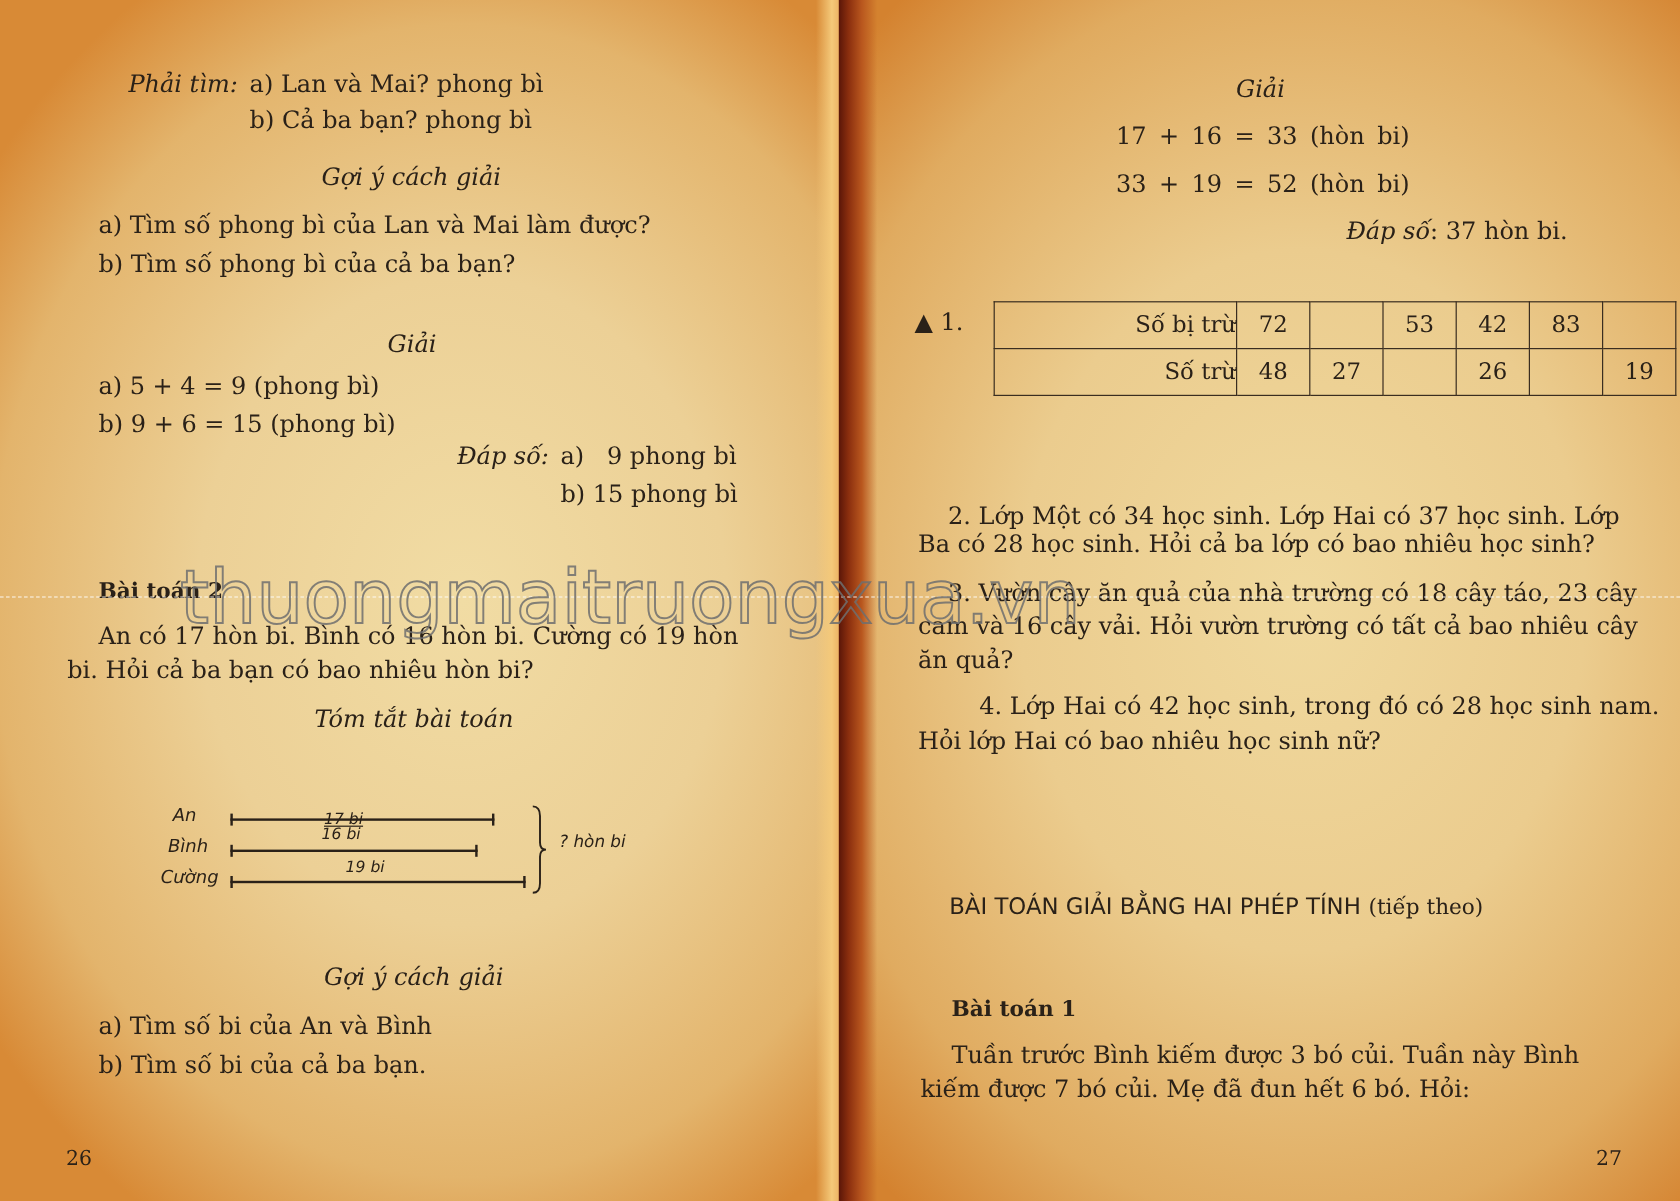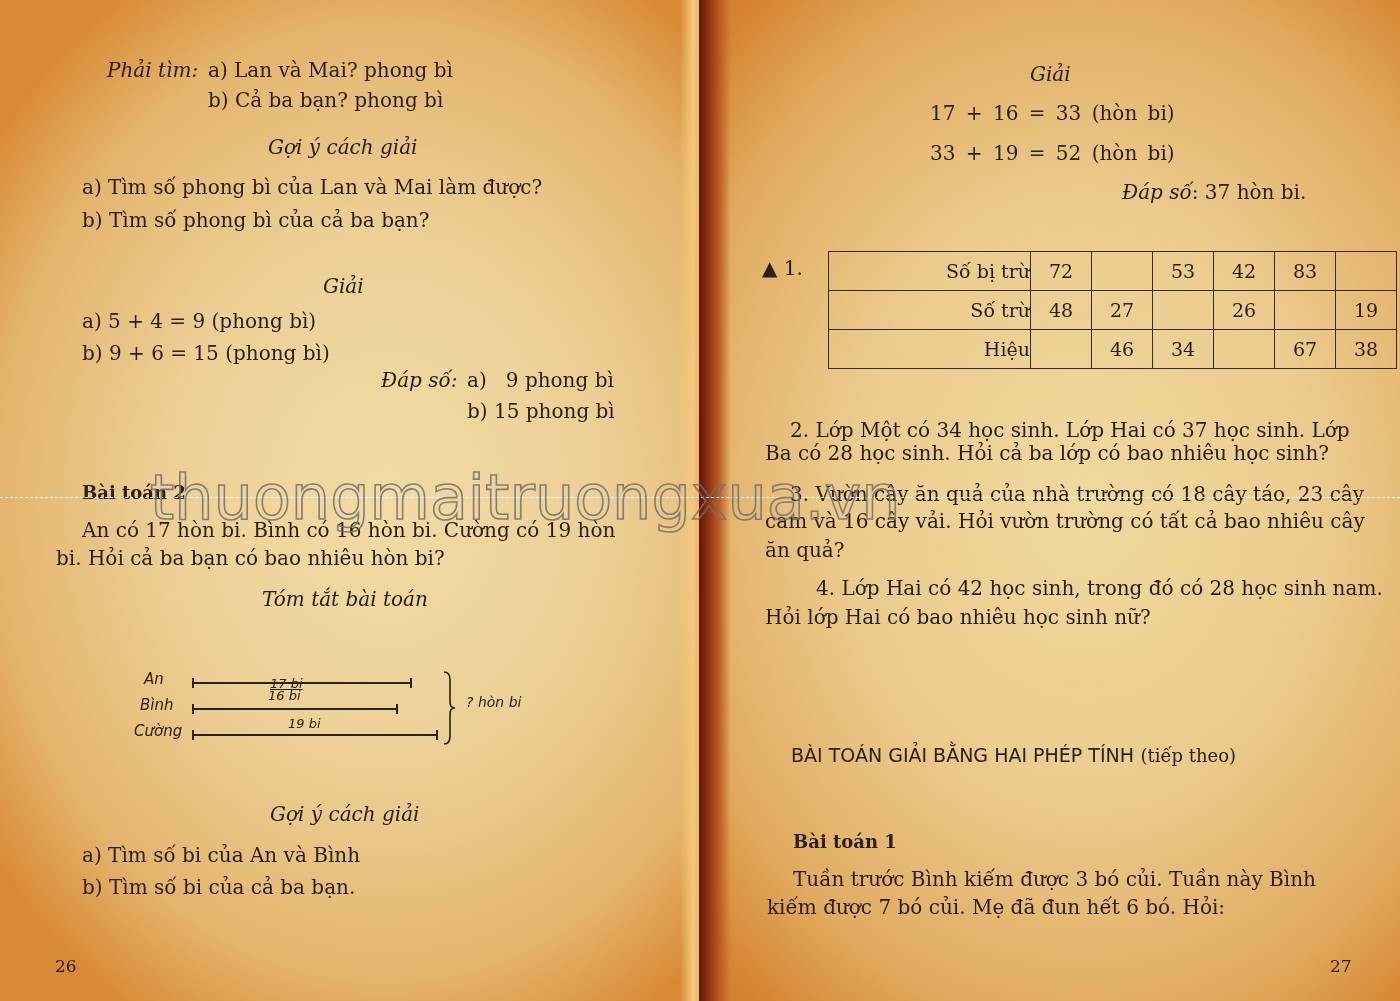--- a/index.html
+++ b/index.html
@@ -142,29 +142,20 @@
   </tr>
   <tr>
     <td class="label">Số trừ</td>
     <td class="num">48</td>
     <td class="num">27</td>
     <td class="num"></td>
     <td class="num">26</td>
     <td class="num"></td>
     <td class="num">19</td>
   </tr>
-  <tr>
-    <td class="label">Hiệu</td>
-    <td class="num"></td>
-    <td class="num">46</td>
-    <td class="num">34</td>
-    <td class="num"></td>
-    <td class="num">67</td>
-    <td class="num">38</td>
-  </tr>
 </tbody>
   </table>
 
 <div class="t" style="left:790px; top:418px;">2. Lớp Một có 34 học sinh. Lớp Hai có 37 học sinh. Lớp</div>
 <div class="t" style="left:765px; top:441px;">Ba có 28 học sinh. Hỏi cả ba lớp có bao nhiêu học sinh?</div>
 
 <div class="t" style="left:790px; top:482px;">3. Vườn cây ăn quả của nhà trường có 18 cây táo, 23 cây</div>
 <div class="t" style="left:765px; top:509px;">cam và 16 cây vải. Hỏi vườn trường có tất cả bao nhiêu cây</div>
 <div class="t" style="left:765px; top:538px;">ăn quả?</div>
 

